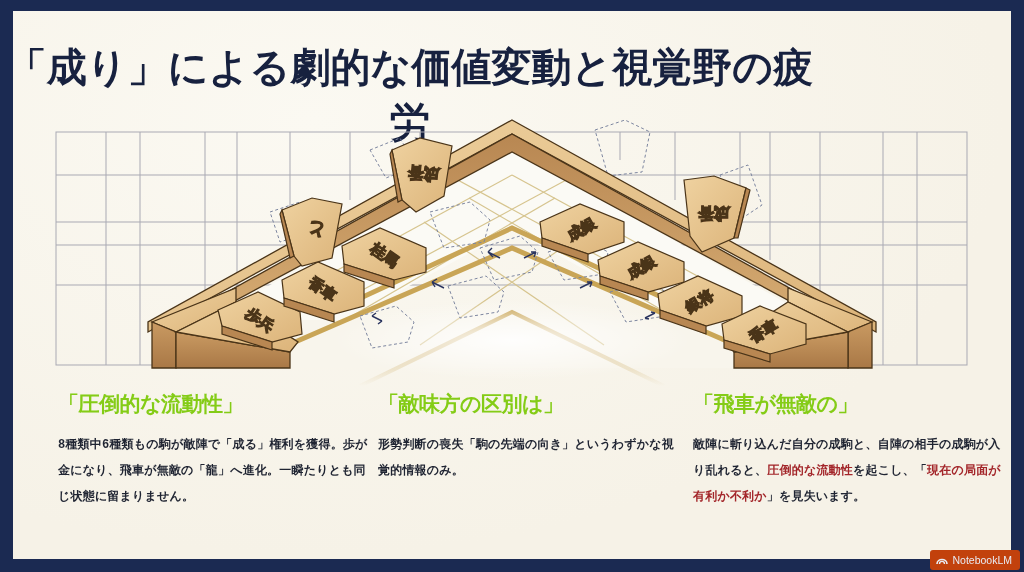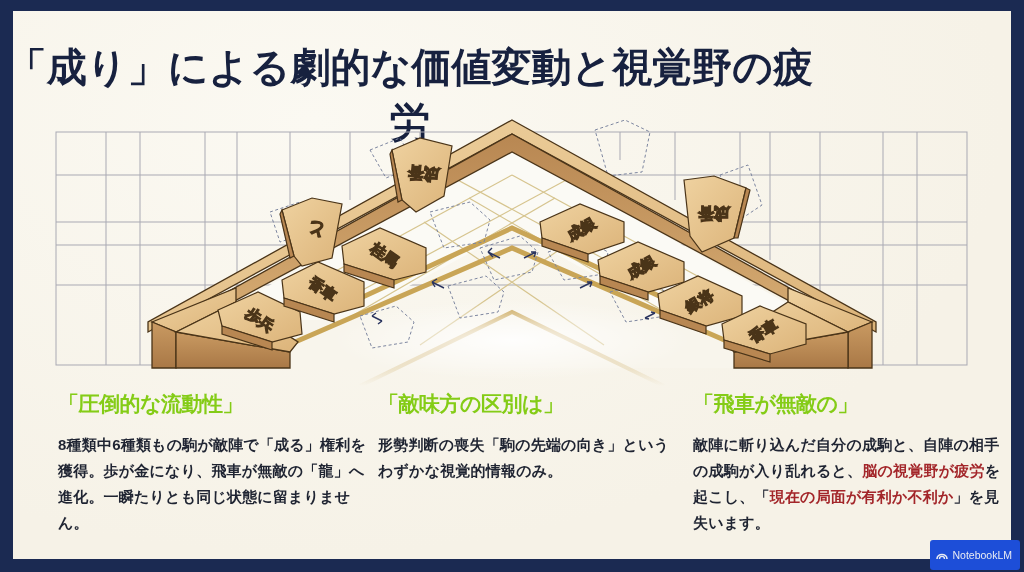--- a/index.html
+++ b/index.html
@@ -21,30 +21,30 @@
   }
   .illustration { position: absolute; left: 0; top: 0; width: 1024px; height: 572px; }
   .col {
     position: absolute; top: 390px; width: 310px;
   }
   .col h2 {
     font-size: 21px; font-weight: bold; color: #84cc16; margin-bottom: 14px;
     font-family: "DejaVu Sans", sans-serif; letter-spacing: -0.5px;
   }
   .col p {
-    font-size: 15px; line-height: 26px; color: #1f2432; font-weight: bold;
-    font-family: Liberation Sans, sans-serif; letter-spacing: 0.2px;
+    font-size: 12px; line-height: 26px; color: #1f2432; font-weight: bold;
+    font-family: Liberation Mono, monospace; letter-spacing: 0.2px;
   }
   .col .hl { color: #a3262a; }
   .col-1 { left: 58px; }
   .col-2 { left: 378px; width: 300px; }
   .col-3 { left: 693px; }
   .badge {
-    position: absolute; right: 4px; bottom: 2px; height: 30px; padding: 0 8px 0 6px;
-    background: #1d4ed8; border-radius: 3px; color: #e8ebf3;
+    position: absolute; right: 4px; bottom: 2px; height: 20px; padding: 0 8px 0 6px;
+    background: #c2410c; border-radius: 3px; color: #e8ebf3;
     font-size: 10.5px; display: flex; align-items: center; gap: 4px;
     font-family: "Liberation Sans", sans-serif;
   }
   .badge .logo { width: 12px; height: 10px; }
 </style>
 </head>
 <body>
 
 <div class="frame">
   <div class="paper"></div>
@@ -225,21 +225,21 @@
 
   <div class="col col-2">
     <h2>「敵味方の区別は」</h2>
     <p>
       <span>形勢判断の喪失「駒の先端の向き」というわずかな視覚的情報のみ。</span>
     </p>
   </div>
 
   <div class="col col-3">
     <h2>「飛車が無敵の」</h2>
-    <p><span>敵陣に斬り込んだ自分の成駒と、自陣の相手の成駒が入り乱れると、</span><span class="hl">脳の視覚野が疲労</span><span>を起こし、「</span><span class="hl">現在の局面が有利か不利か</span><span>」を見失います。</span></p>
+    <p><span>敵陣に斬り込んだ自分の成駒と、自陣の相手の成駒が入り乱れると、</span><span class="hl">圧倒的な流動性</span><span>を起こし、「</span><span class="hl">現在の局面が有利か不利か</span><span>」を見失います。</span></p>
   </div>
 
   <div class="badge">
     <svg class="logo" viewBox="0 0 12 10">
       <path d="M1 9 C1 3, 11 3, 11 9" stroke="#e8ebf3" stroke-width="1.6" fill="none"></path>
       <path d="M3.5 9 C3.5 5.5, 8.5 5.5, 8.5 9" stroke="#e8ebf3" stroke-width="1.4" fill="none"></path>
     </svg>
     <span>NotebookLM</span>
   </div>
 </div>

